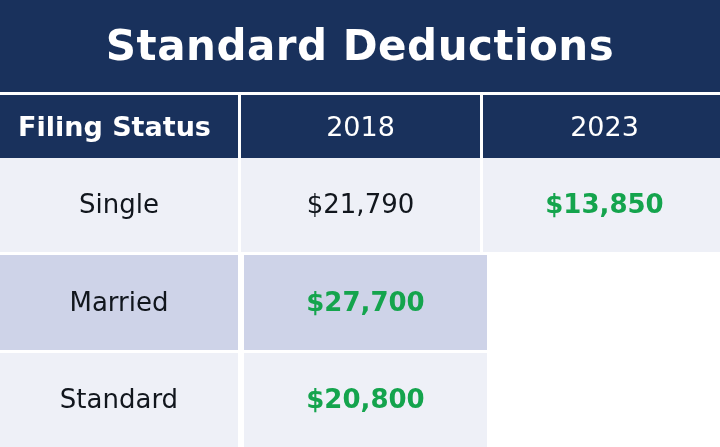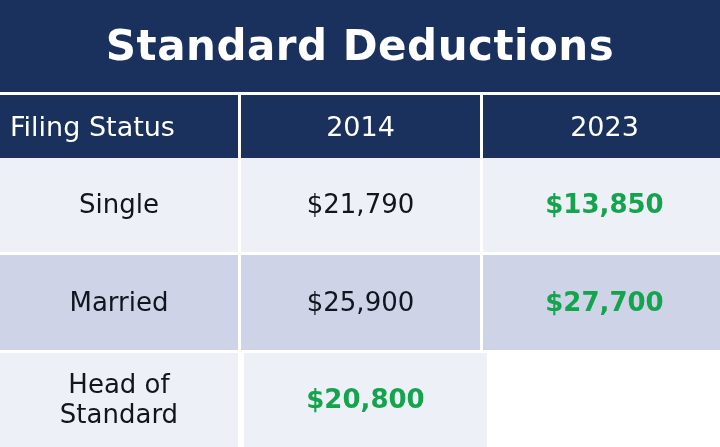--- a/index.html
+++ b/index.html
@@ -45,21 +45,22 @@
   }
   .head-cell {
     display: flex;
     align-items: center;
     justify-content: center;
     font-size: 27px;
     box-sizing: border-box;
   }
   .head-cell.first {
     justify-content: flex-start;
-    padding-left: 10px;
+    padding-left: 18px;
+    font-weight: bold;
   }
   .col-1 { width: 238px; flex: 0 0 238px; }
   .col-2 { width: 239px; flex: 0 0 239px; }
   .col-3 { width: 243px; flex: 0 0 243px; }
 
   .sep-v {
     width: 3px;
     flex: 0 0 3px;
     background: #ffffff;
   }
@@ -104,49 +105,47 @@
 
 <div class="table-wrap">
 
   <div class="title-bar">
     <div class="title-text">Standard Deductions</div>
   </div>
 
   <div class="head-row">
     <div class="head-cell first col-1">Filing Status</div>
     <div class="sep-v"></div>
-    <div class="head-cell col-2">2014</div>
+    <div class="head-cell col-2">2018</div>
     <div class="sep-v"></div>
     <div class="head-cell col-3">2023</div>
   </div>
 
   <div class="data-row shade-a">
     <div class="cell label col-1">Single</div>
     <div class="vsep"></div>
     <div class="cell col-2">$21,790</div>
     <div class="vsep"></div>
     <div class="cell value-2023 col-3">$13,850</div>
   </div>
 
   <div class="data-row shade-b">
     <div class="cell label col-1">
       <div>
         <div>Married</div>
       </div>
     </div>
     <div class="vsep"></div>
-    <div class="cell col-2">$25,900</div>
     <div class="vsep"></div>
     <div class="cell value-2023 col-3">$27,700</div>
   </div>
 
   <div class="data-row shade-a">
     <div class="cell label col-1">
       <div>
-        <div>Head of</div>
         <div>Standard</div>
       </div>
     </div>
     <div class="vsep"></div>
     <div class="vsep"></div>
     <div class="cell value-2023 col-3">$20,800</div>
   </div>
 
 </div>
 

